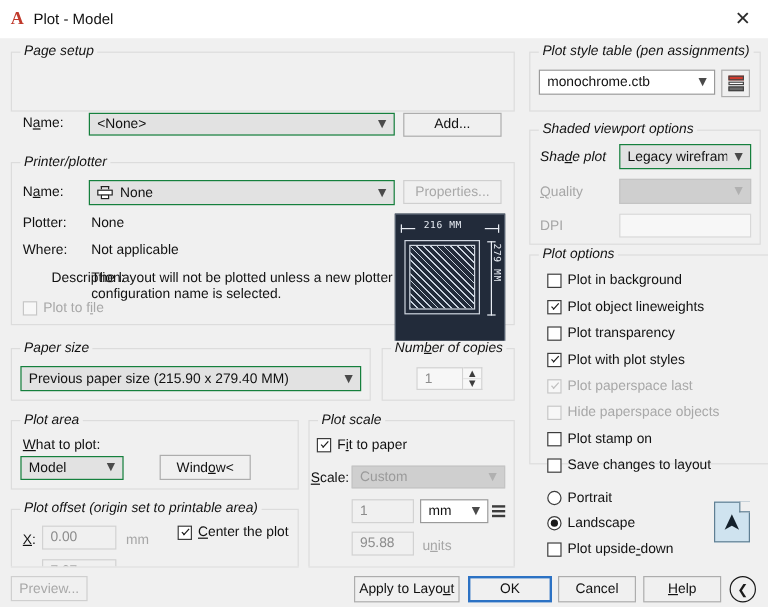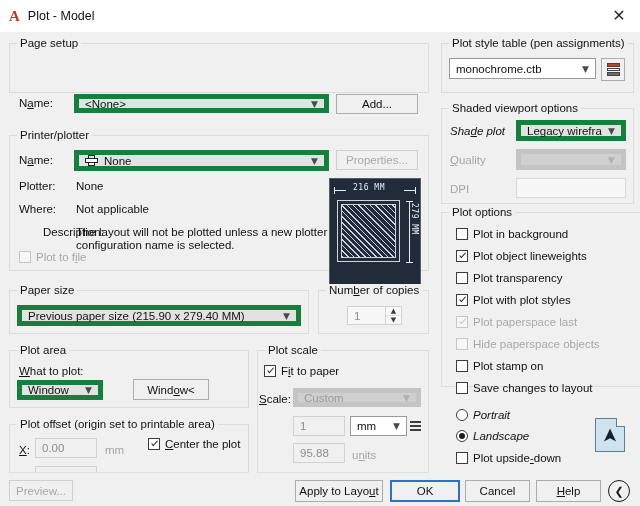--- a/index.html
+++ b/index.html
@@ -31,30 +31,30 @@
   }
   
   .body{position:absolute;top:32px;left:0;width:640px;height:474px;background:#f0f0f0;}
   .left-pane{position:absolute;left:0;top:0;width:438px;height:440px;}
   .right-pane{position:absolute;left:438px;top:0;width:202px;height:440px;}
 
   
   .grp{position:absolute;border:1px solid #dcdcdc;box-sizing:border-box;}
   .grp>.lg{
     position:absolute;top:-7px;left:7px;background:#f0f0f0;
-    padding:0 3px;font-size:11.5px;color:#111;white-space:nowrap;
+    padding:0 3px;font-size:11.5px;color:#111;white-space:nowrap;font-style:italic;
   }
   .lbl{position:absolute;font-size:11.5px;color:#111;white-space:nowrap;}
   .lbl.dim{color:#a6a6a6;}
   u.acc{text-decoration:underline;}
 
   
   .combo{
     position:absolute;box-sizing:border-box;
-    background:#e2e2e2;border:5px solid #15803d;
+    background:#e2e2e2;border:1px solid #15803d;
     display:flex;align-items:center;
     font-size:11.5px;color:#111;padding-left:6px;
   }
   .combo .cv{flex:1;overflow:hidden;white-space:nowrap;}
   .combo .arw{
     width:19px;height:100%;display:flex;align-items:center;justify-content:center;
     color:#4a4a4a;font-size:9px;font-family:"DejaVu Sans",sans-serif;
   }
   .combo.disabled{background:#cfcfcf;border-color:#c4c4c4;color:#9a9a9a;}
   .combo.disabled .arw{color:#b0b0b0;}
@@ -93,21 +93,21 @@
     background:#1a1a1a;transform:rotate(45deg);
   }
   .cb .box .tick:after{
     content:"";position:absolute;left:2.6px;top:3.2px;width:6.5px;height:1.4px;
     background:#1a1a1a;transform:rotate(-48deg);
   }
   .cb.dim{color:#a8a8a8;}
   .cb.dim .box{border-color:#c6c6c6;background:#f7f7f7;}
   .cb.dim .box .tick:before,.cb.dim .box .tick:after{background:#c0c0c0;}
 
-  .rb{position:absolute;display:flex;align-items:flex-end;white-space:nowrap;font-size:11.5px;color:#111;font-style:italic;}
+  .rb{position:absolute;display:flex;align-items:flex-end;white-space:nowrap;font-size:11.5px;color:#111;}
   .rb .circ{
     width:12px;height:12px;box-sizing:border-box;border:1px solid #3c3c3c;
     border-radius:50%;background:#fff;margin-right:5px;flex:0 0 auto;
     display:flex;align-items:center;justify-content:center;
   }
   .rb .circ .dot{width:6px;height:6px;border-radius:50%;background:#1a1a1a;}
 
   
   .preview{
     position:absolute;background:#222b3a;border:1px solid #55606f;box-sizing:border-box;
@@ -269,21 +269,21 @@
     <div class="spin" style="left:386px;top:274px;width:16px;height:19px;">
       <div>▲</div>
       <div>▼</div>
     </div>
 
     <div class="grp" style="left:9px;top:318px;width:240px;height:58px;">
       <span class="lg">Plot area</span>
     </div>
     <span class="lbl" style="left:19px;top:333px;"><u class="acc">W</u>hat to plot:</span>
     <div class="combo" style="left:17px;top:348px;width:86px;height:20px;">
-      <span class="cv">Window</span>
+      <span class="cv">Model</span>
       <span class="arw">▼</span>
     </div>
     <div class="btn" style="left:133px;top:347px;width:76px;height:21px;">
       <span>Wind<u class="acc">o</u>w&lt;</span>
     </div>
 
     <div class="grp" style="left:9px;top:392px;width:240px;height:75px;">
       <span class="lg">Plot offset (origin set to printable area)</span>
     </div>
     <span class="lbl" style="left:19px;top:412px;"><u class="acc">X</u>:</span>

